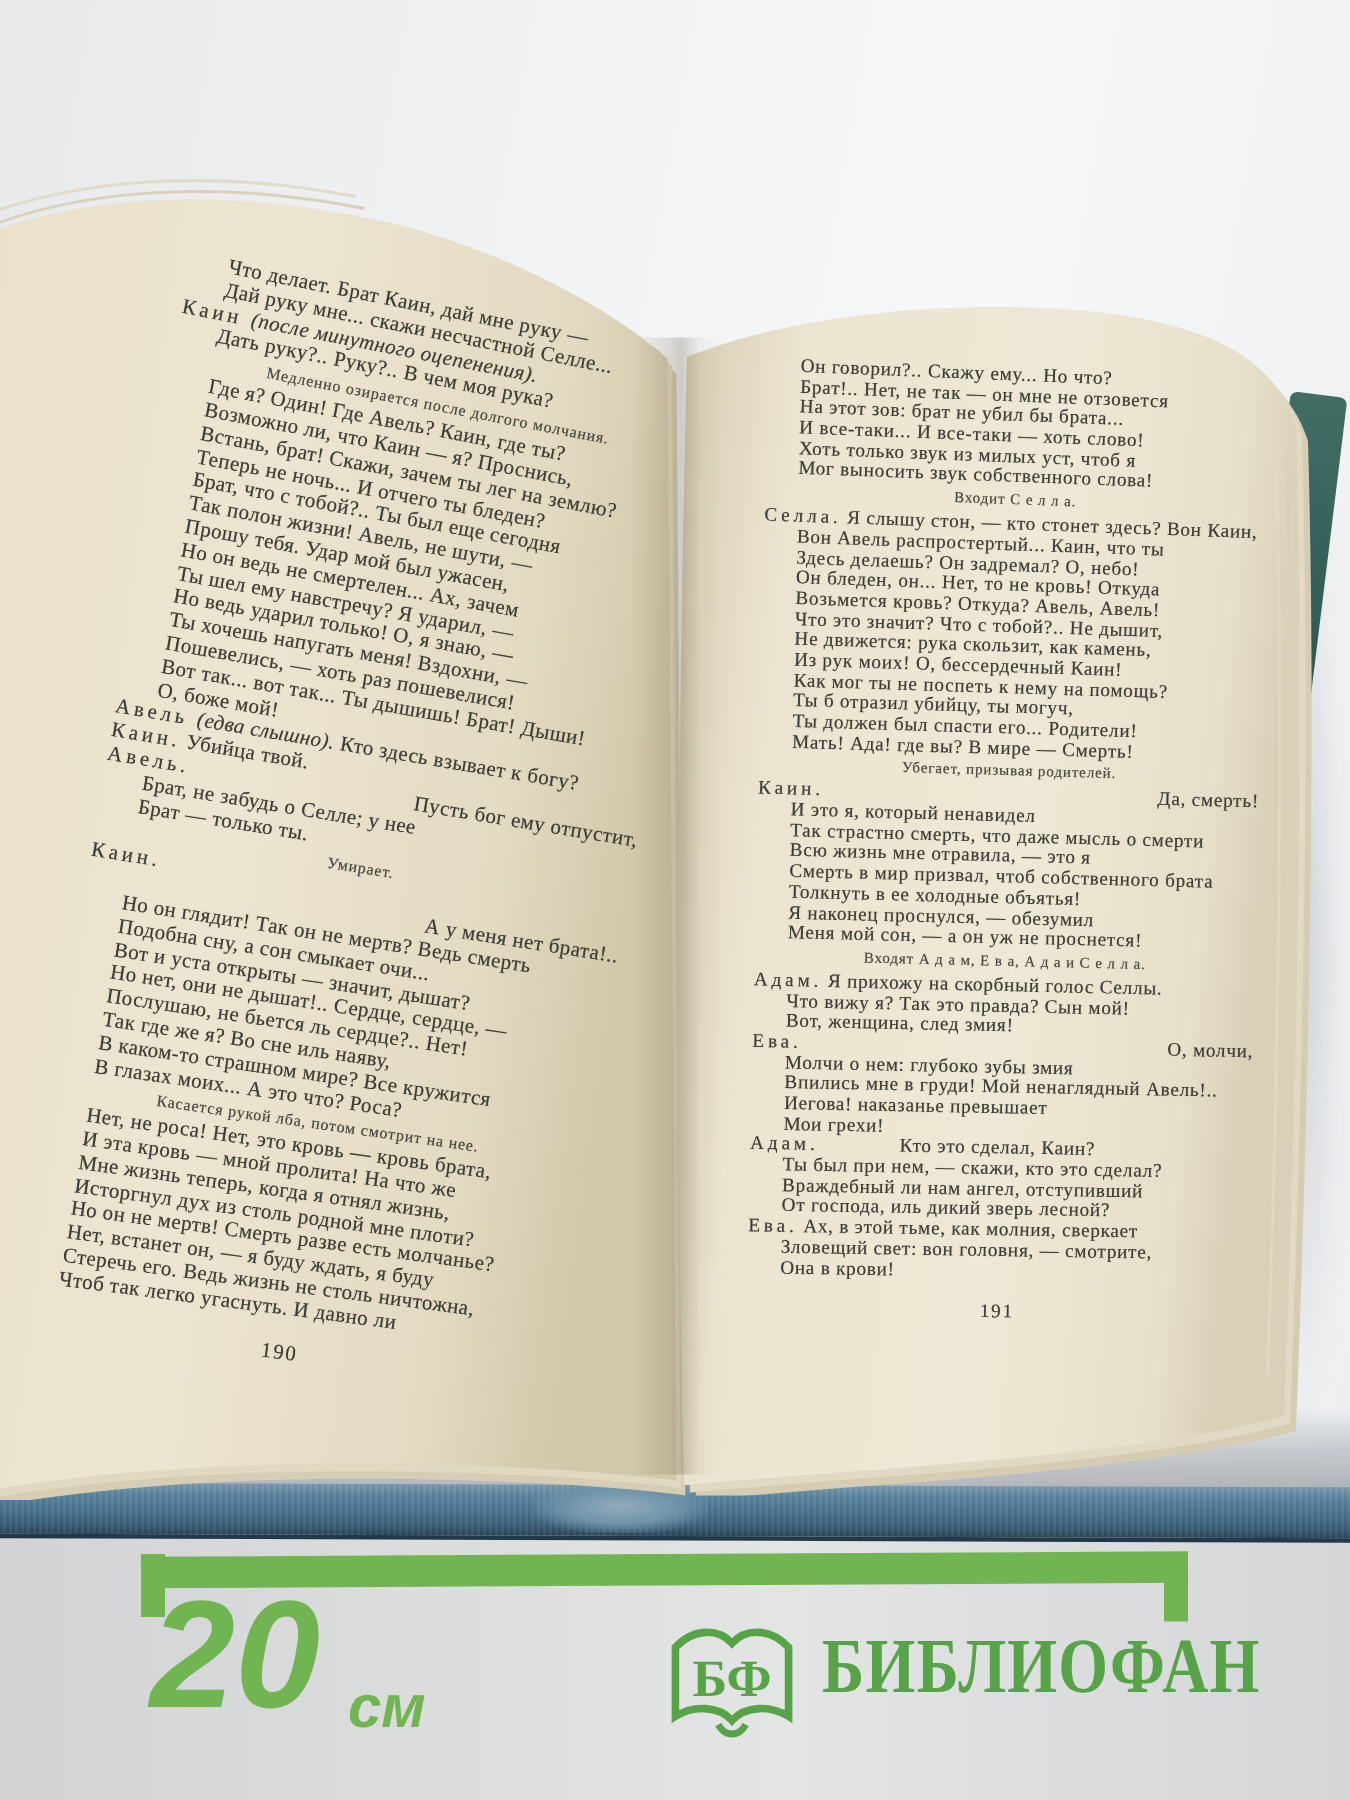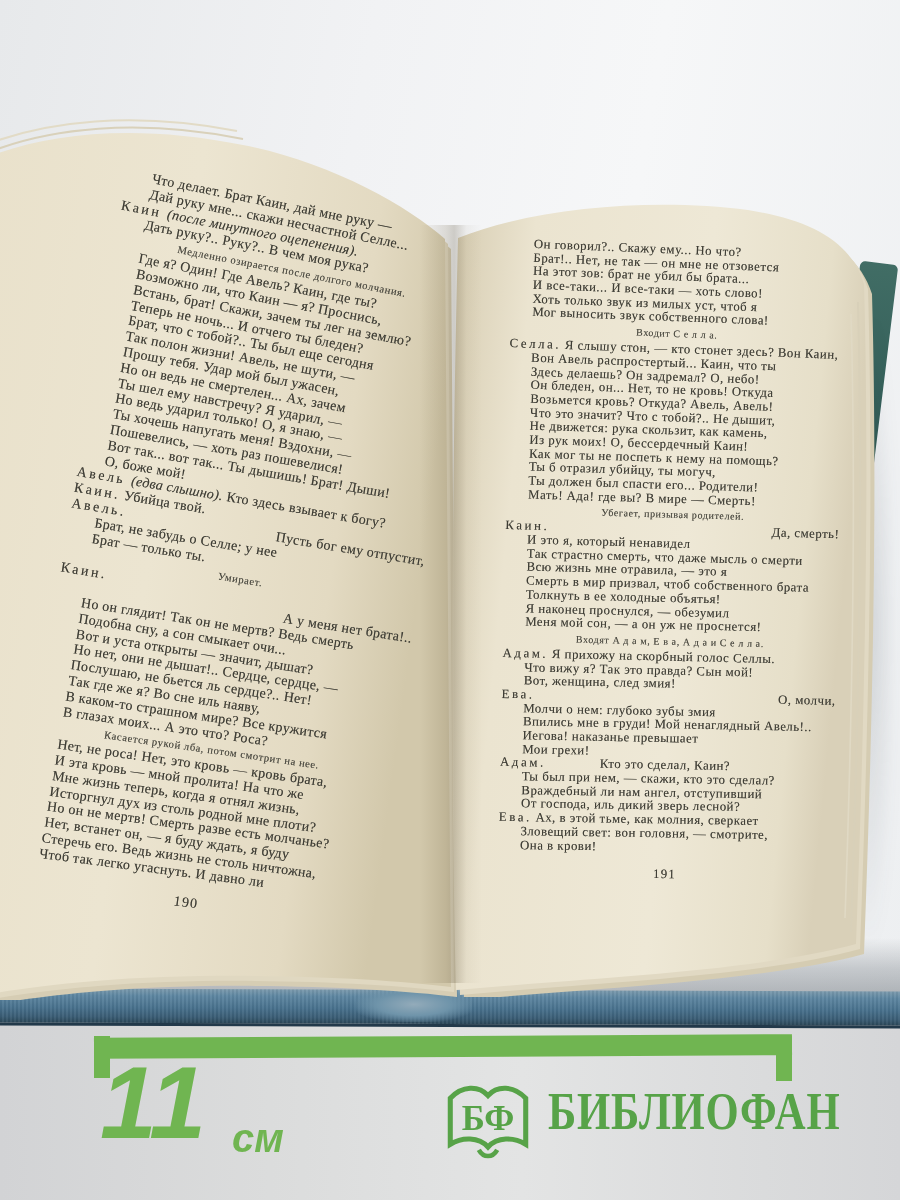--- a/index.html
+++ b/index.html
@@ -208,21 +208,21 @@
     <div class="line k-v" style="transform: rotate(-0.36deg);"><span class="tx">От господа, иль дикий зверь лесной?</span></div>
     <div class="line k-s" style="transform: rotate(-0.4deg);"><span class="nm">Ева.</span><span class="tx"> Ах, в этой тьме, как молния, сверкает</span></div>
     <div class="line k-v" style="transform: rotate(-0.43deg);"><span class="tx">Зловещий свет: вон головня, — смотрите,</span></div>
     <div class="line k-v" style="transform: rotate(-0.47deg);"><span class="tx">Она в крови!</span></div>
     <div class="line k-pn" style="transform: rotate(-0.5deg);"><span class="tx">191</span></div>
   </div>
 
 <div class="abs" id="ruler-bar"></div>
 <div class="abs" id="ruler-tick-left"></div>
 <div class="abs" id="ruler-tick-right"></div>
-<div class="abs" id="ruler-number">11</div>
+<div class="abs" id="ruler-number">20</div>
 <div class="abs" id="ruler-unit">см</div>
 
 <svg class="abs" id="logo-icon" viewBox="0 0 100 104">
   <path d="M9,24 C22,10 40,10 50,21 C60,10 78,10 91,24 L91,74 C78,66 60,66 50,77 C40,66 22,66 9,74 Z" fill="none" stroke="#57a348" stroke-width="5.5"></path>
   <path d="M40,80 C45,89 55,89 60,80" fill="none" stroke="#57a348" stroke-width="5"></path>
   <text x="50" y="59" text-anchor="middle" font-family="Liberation Serif, serif" font-weight="bold" font-size="38" fill="#57a348">БФ</text>
 </svg>
 <div class="abs" id="logo-name">БИБЛИОФАН</div>
 
 </body></html>

